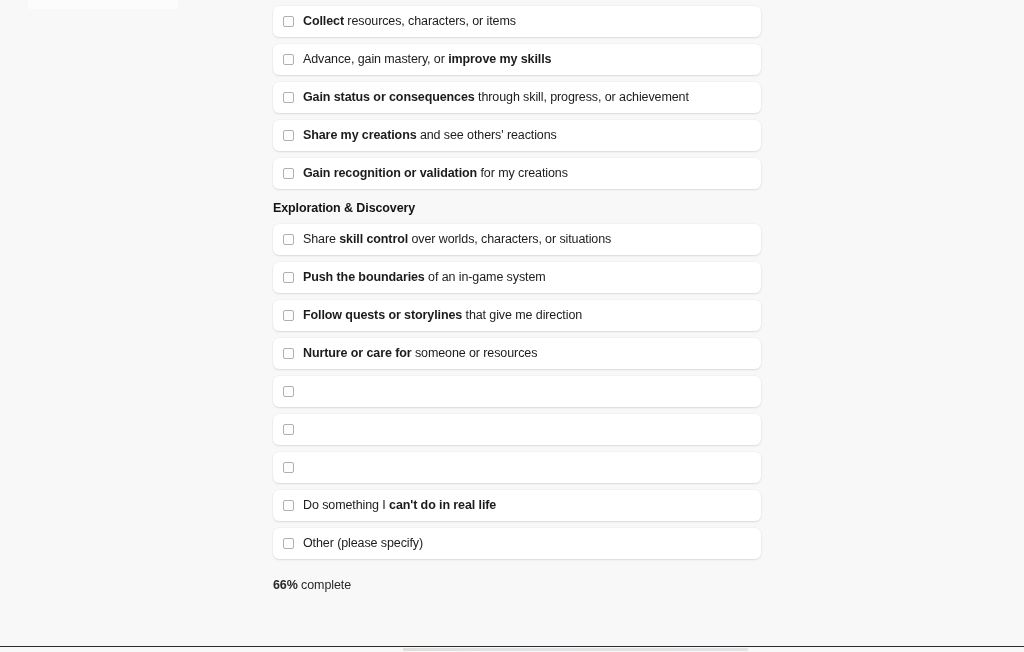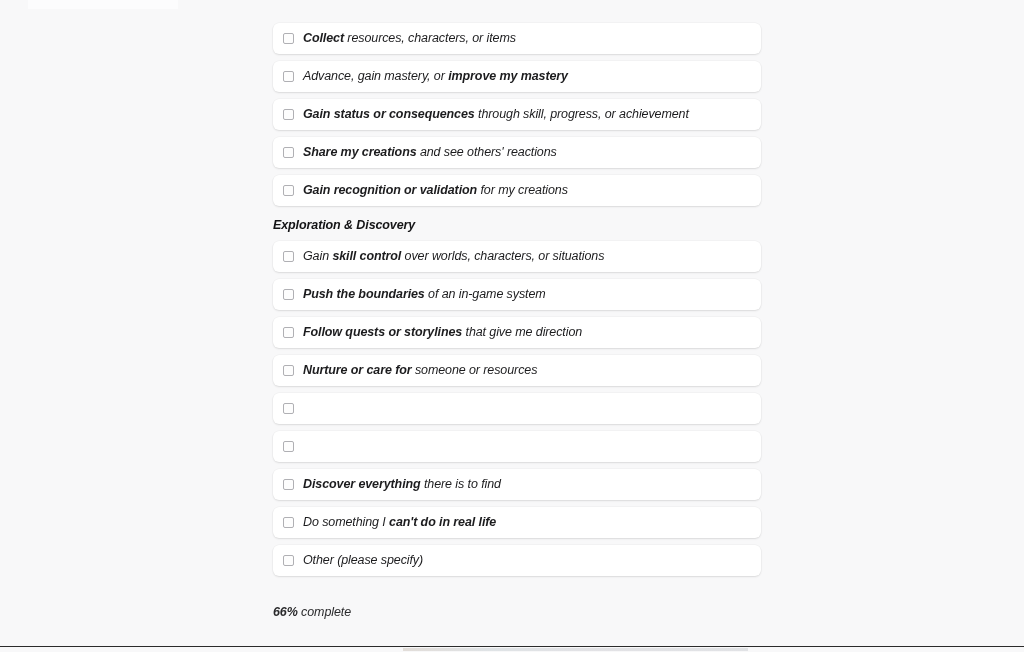--- a/index.html
+++ b/index.html
@@ -27,22 +27,21 @@
     height: 9px;
     background: #fcfcfd;
   }
 
   .page {
     position: absolute;
     left: 0;
     top: 0;
     width: 912px;
     height: 646px;
-    padding-top: 23px;
-    font-style: italic;
+    padding-top: 6px;
   }
 
   .form-column {
     width: 488px;
     margin-left: 273px;
   }
 
   
   .option-row {
     display: flex;
@@ -83,21 +82,21 @@
     font-weight: 700;
     color: #141416;
     letter-spacing: -0.1px;
     margin-top: 12px;
     margin-bottom: 9px;
     padding-left: 0px;
   }
 
   
   .progress-text {
-    margin-top: 29px;
+    margin-top: 19px;
     font-size: 12.5px;
     color: #2a2a2c;
     letter-spacing: -0.1px;
   }
   .progress-text b { font-weight: 700; }
 
   
   .bottom-strip {
     position: absolute;
     left: 0;
@@ -127,38 +126,38 @@
 <div class="top-artifact"></div>
 
 <div class="page">
   <div class="form-column" id="form-column">
       <div class="option-row">
         <div class="checkbox"></div>
         <div class="option-label"><span></span><b>Collect</b><span> resources, characters, or items</span></div>
       </div>
       <div class="option-row">
         <div class="checkbox"></div>
-        <div class="option-label"><span>Advance, gain mastery, or </span><b>improve my mastery</b><span></span></div>
+        <div class="option-label"><span>Advance, gain mastery, or </span><b>improve my skills</b><span></span></div>
       </div>
       <div class="option-row">
         <div class="checkbox"></div>
         <div class="option-label"><span></span><b>Gain status or consequences</b><span> through skill, progress, or achievement</span></div>
       </div>
       <div class="option-row">
         <div class="checkbox"></div>
         <div class="option-label"><span></span><b>Share my creations</b><span> and see others' reactions</span></div>
       </div>
       <div class="option-row">
         <div class="checkbox"></div>
         <div class="option-label"><span></span><b>Gain recognition or validation</b><span> for my creations</span></div>
       </div>
       <div class="section-header">Exploration &amp; Discovery</div>
       <div class="option-row">
         <div class="checkbox"></div>
-        <div class="option-label"><span>Gain </span><b>skill control</b><span> over worlds, characters, or situations</span></div>
+        <div class="option-label"><span>Share </span><b>skill control</b><span> over worlds, characters, or situations</span></div>
       </div>
       <div class="option-row">
         <div class="checkbox"></div>
         <div class="option-label"><span></span><b>Push the boundaries</b><span> of an in-game system</span></div>
       </div>
       <div class="option-row">
         <div class="checkbox"></div>
         <div class="option-label"><span></span><b>Follow quests or storylines</b><span> that give me direction</span></div>
       </div>
       <div class="option-row">
@@ -166,21 +165,20 @@
         <div class="option-label"><span></span><b>Nurture or care for</b><span> someone or resources</span></div>
       </div>
       <div class="option-row">
         <div class="checkbox"></div>
       </div>
       <div class="option-row">
         <div class="checkbox"></div>
       </div>
       <div class="option-row">
         <div class="checkbox"></div>
-        <div class="option-label"><span></span><b>Discover everything</b><span> there is to find</span></div>
       </div>
       <div class="option-row">
         <div class="checkbox"></div>
         <div class="option-label"><span>Do something I </span><b>can't do in real life</b><span></span></div>
       </div>
       <div class="option-row">
         <div class="checkbox"></div>
         <div class="option-label"><span>Other (please specify)</span><b></b><span></span></div>
       </div>
       <div class="progress-text"><b>66%</b><span> complete</span></div>

